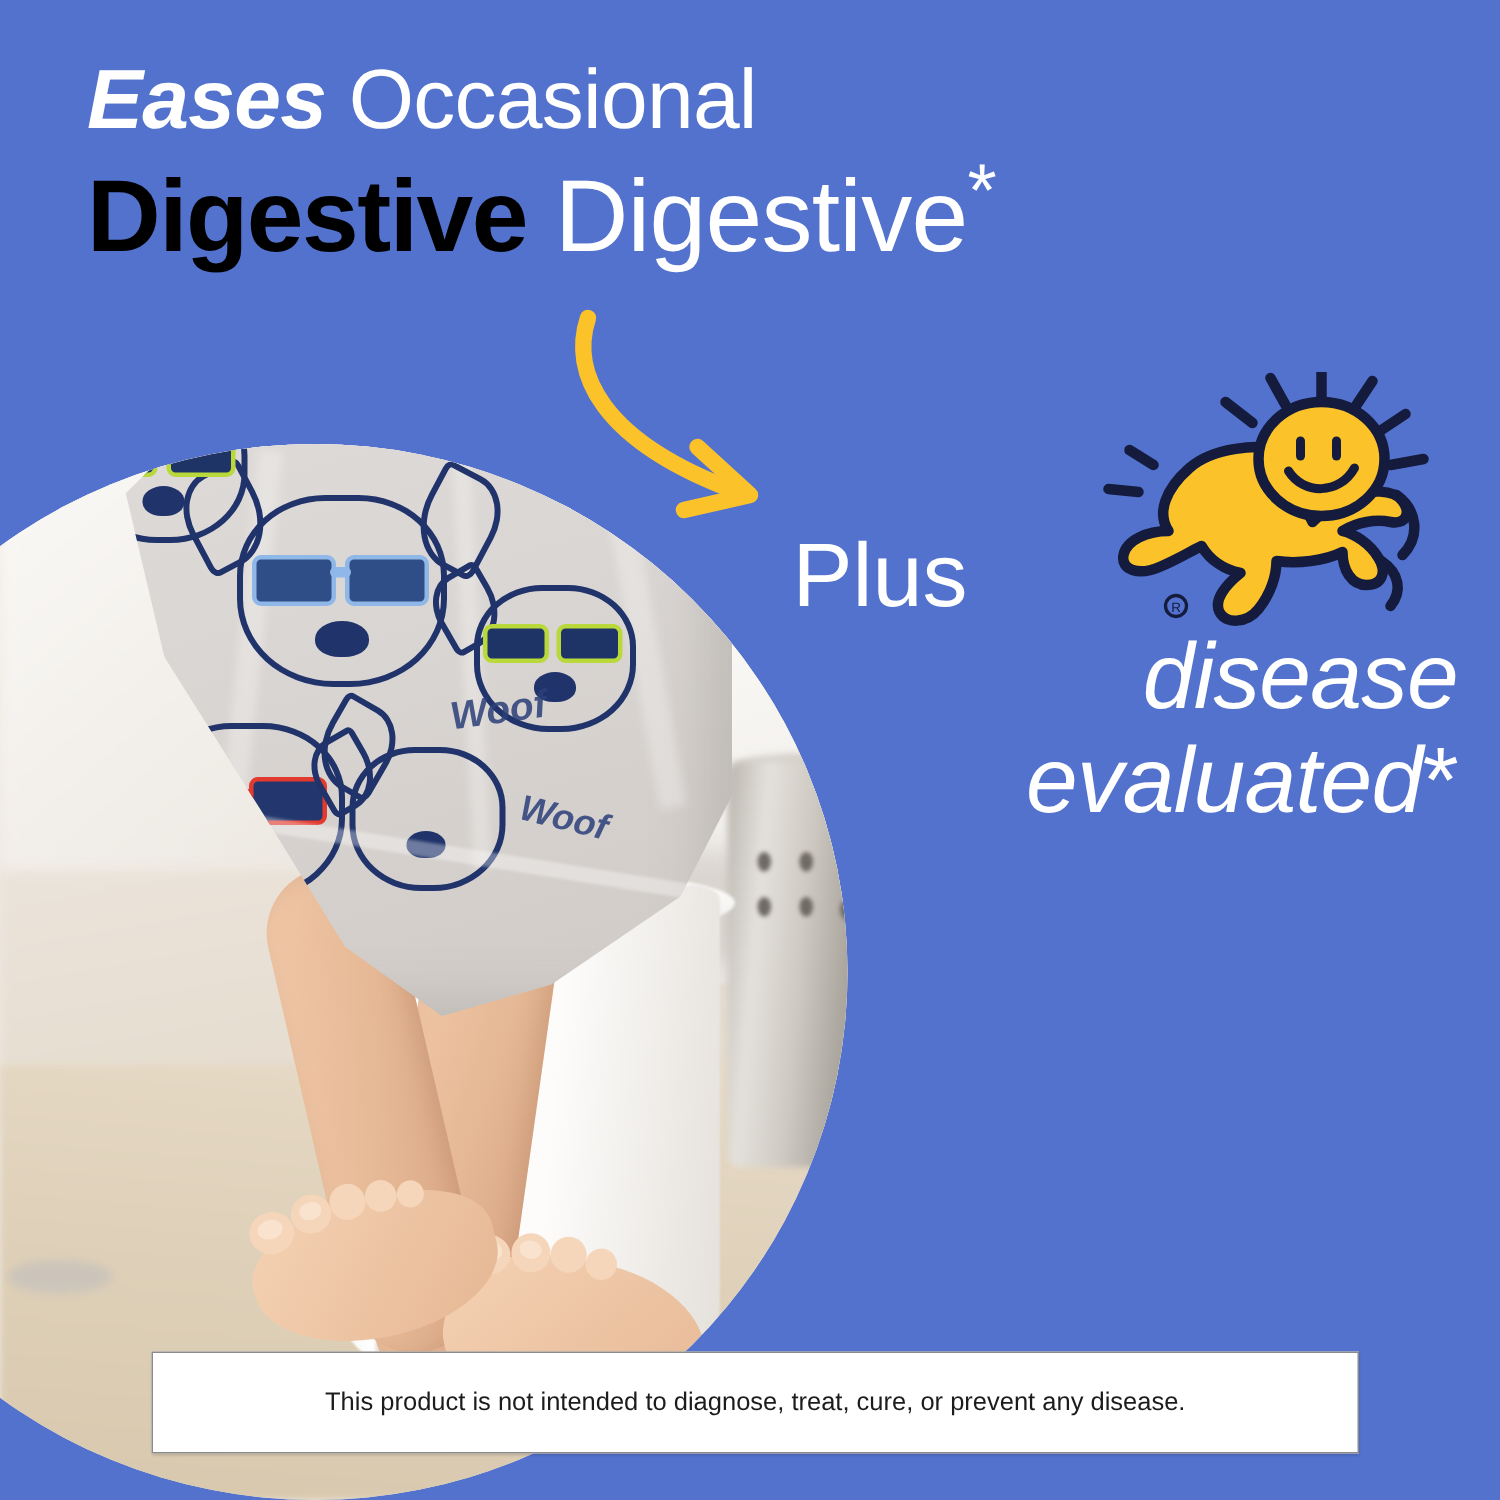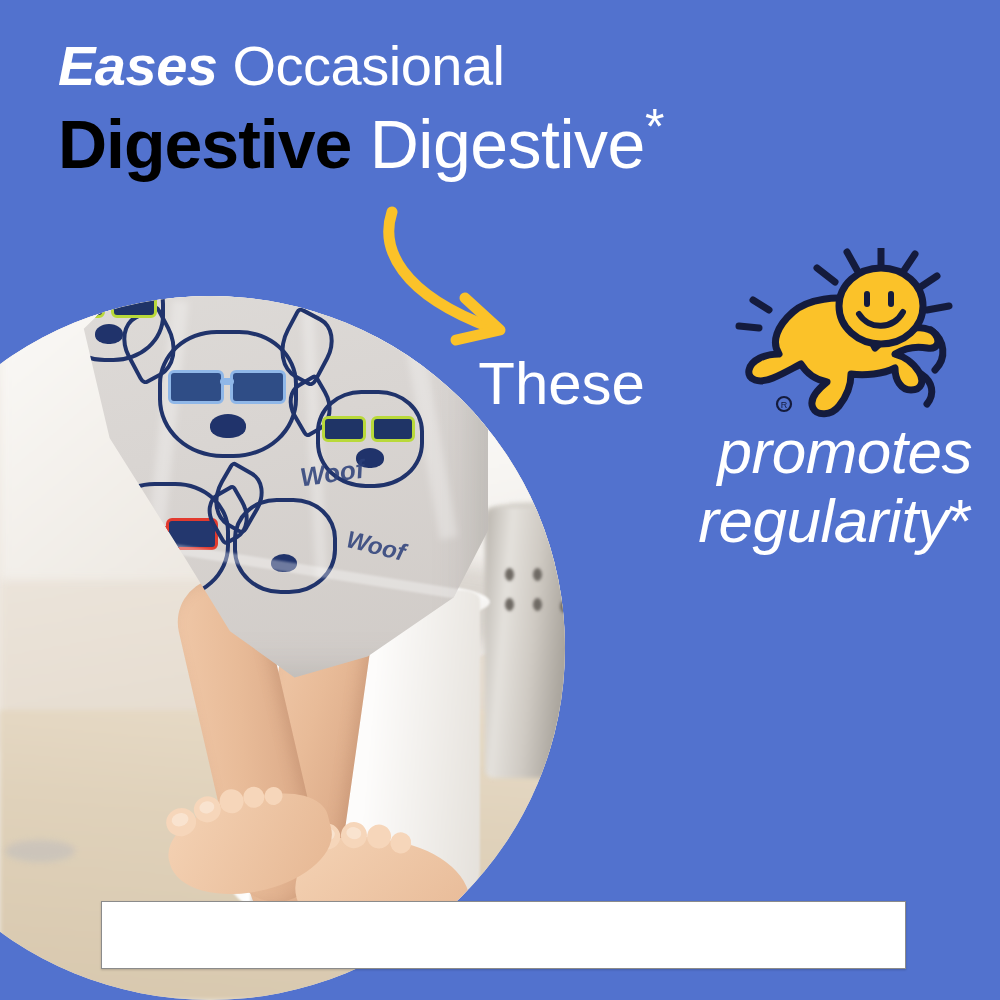--- a/index.html
+++ b/index.html
@@ -287,23 +287,24 @@
       <path d="M124 66 C 134 82, 158 82, 168 64"></path>
     </g>
 
     <g>
       <circle cx="49" cy="156" r="7" fill="none" stroke="#141b3d" stroke-width="2.2"></circle>
       <text x="49" y="160" font-family="'Liberation Sans', sans-serif" font-size="9" fill="#141b3d" text-anchor="middle">R</text>
     </g>
   </svg>
 
   <div class="copy">
-    <div class="copy-plus">These</div>
-    <div class="copy-em">promotes</div>
+    <div class="copy-plus">Plus</div>
+    <div class="copy-em">disease</div>
     <div class="copy-em">
-      <span>regularity</span><span class="copy-star">*</span>
+      <span>evaluated</span><span class="copy-star">*</span>
     </div>
   </div>
 
   <div id="disclaimer">
+    <div>This product is not intended to diagnose, treat, cure, or prevent any disease.</div>
   </div>
 
 </div>
 
 </body></html>

